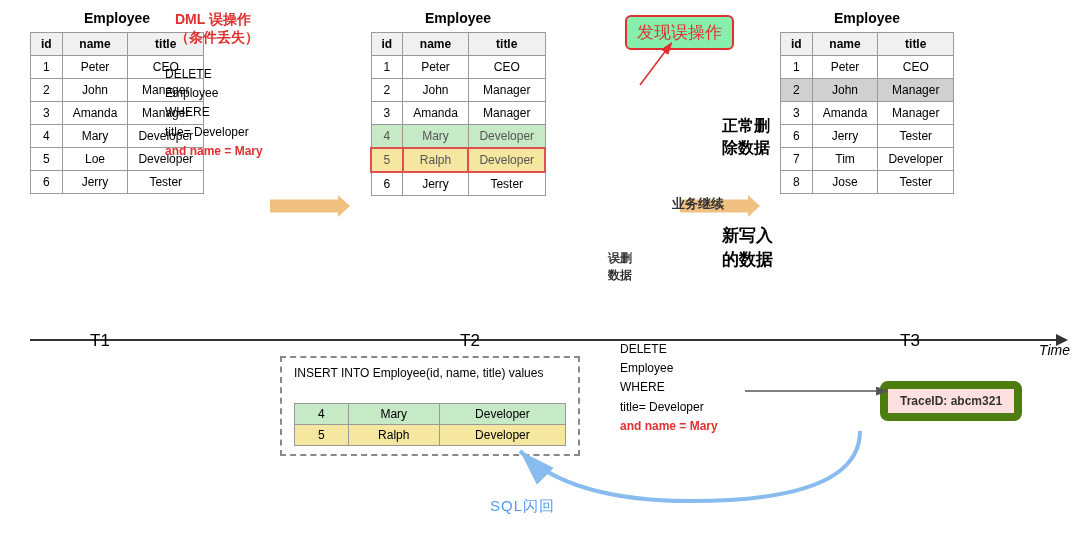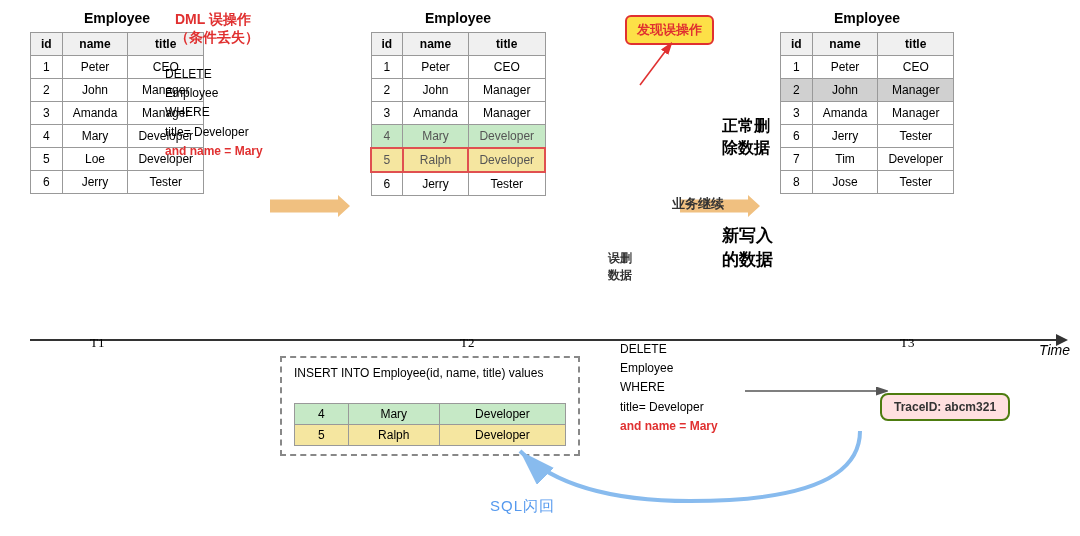--- a/index.html
+++ b/index.html
@@ -78,23 +78,22 @@
 
     
     .t2-section { left: 370px; }
 
     
     .t3-section { left: 780px; }
 
     
     .time-label {
       position: absolute;
-      font-size: 13px;
+      font-size: 17px;
       font-weight: normal;
-      font-family: Liberation Serif, serif;
     }
 
     
     .dml-label {
       position: absolute;
       top: 10px;
       left: 175px;
       text-align: left;
       font-size: 14px;
       font-weight: bold;
@@ -110,26 +109,26 @@
       font-size: 12px;
       line-height: 1.6;
     }
     .dml-code .red-text { color: #e03030; font-weight: bold; }
 
     
     .discover-bubble {
       position: absolute;
       top: 15px;
       left: 625px;
-      background: #fde047;
+      background: #86efac;
       border: 2px solid #e03030;
       border-radius: 6px;
       padding: 4px 10px;
-      font-size: 13px;
-      font-weight: bold;
+      font-size: 17px;
+      font-weight: normal;
       color: #e03030;
       text-align: center;
     }
 
     
     .insert-box {
       position: absolute;
       bottom: 80px;
       left: 280px;
       border: 2px dashed #888;
@@ -175,21 +174,21 @@
       line-height: 1.6;
     }
     .delete-code-bottom .red-text { color: #e03030; font-weight: bold; }
 
     
     .traceid-bubble {
       position: absolute;
       bottom: 115px;
       left: 880px;
       background: #ffe0e0;
-      border: 2px solid #4d7c0f;
+      border: 8px solid #4d7c0f;
       border-radius: 8px;
       padding: 5px 12px;
       font-size: 12px;
       font-weight: bold;
       color: #333;
     }
 
     
     .time-text {
       position: absolute;

